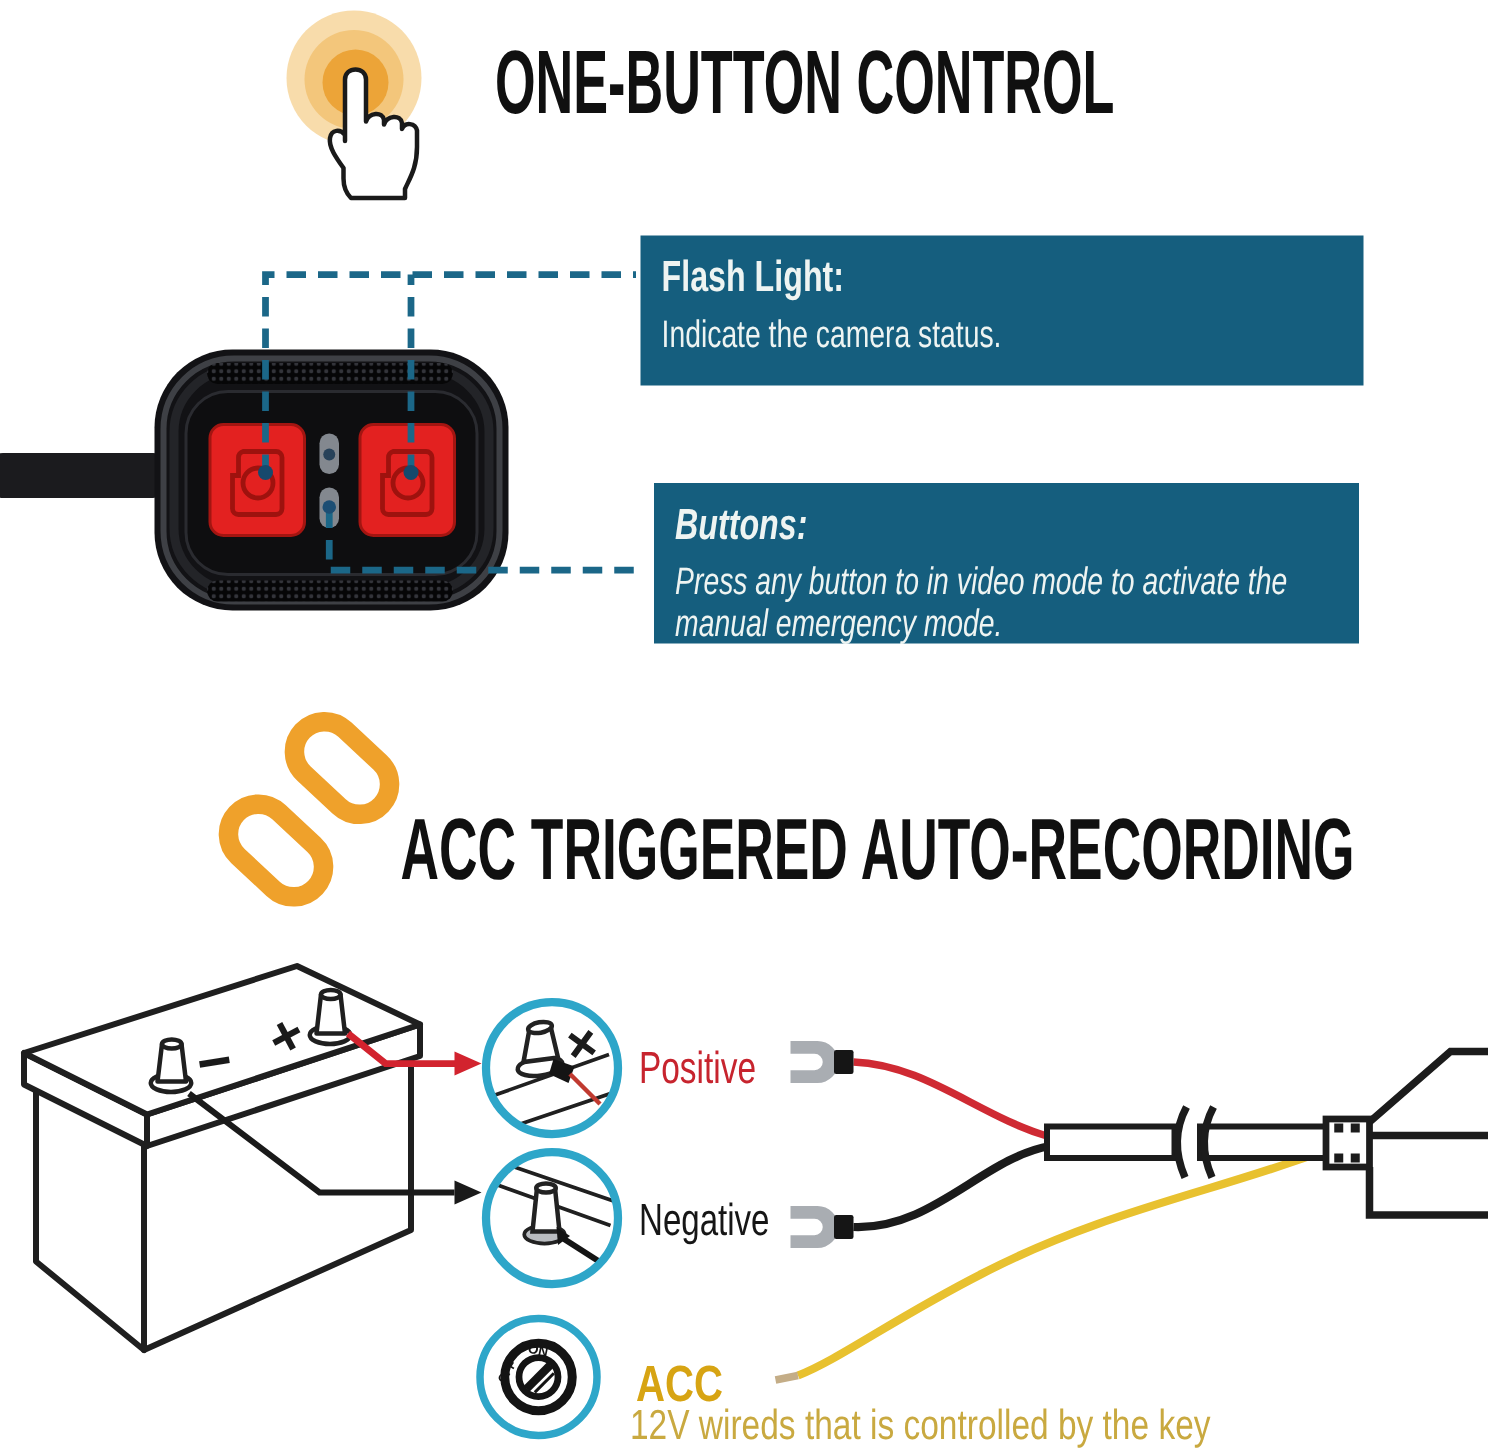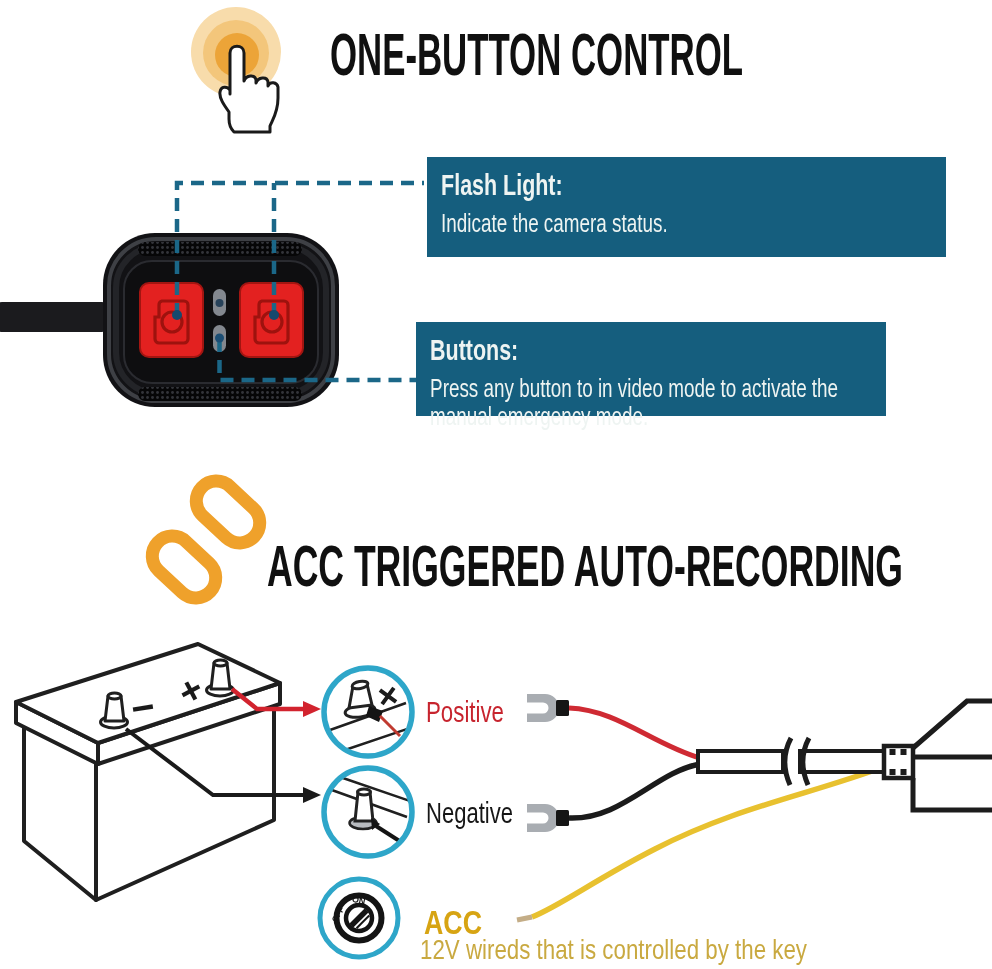--- a/index.html
+++ b/index.html
@@ -4,22 +4,22 @@
 <style>
   html,body{margin:0;padding:0;}
   body{
     width:992px;height:969px;background:#ffffff;position:relative;overflow:hidden;
     font-family:"Liberation Sans", sans-serif;
   }
   #gfx{position:absolute;left:0;top:0;z-index:1;}
   .callout{
     position:absolute;z-index:2;background:#155e7e;color:#eef4f2;box-sizing:border-box;
   }
-  #flash-box{left:427px;top:157px;width:519px;height:100px;}
-  #buttons-box{left:416px;top:322px;width:470px;height:94px;}
+  #flash-box{left:427px;top:157px;width:482px;height:100px;}
+  #buttons-box{left:436px;top:322px;width:470px;height:107px;font-style:italic;}
   .callout-inner{
     padding:13px 0 0 19px;width:635px;
     transform:scaleX(0.74);transform-origin:0 0;
   }
   .callout-title{font-size:29px;font-weight:bold;line-height:1.1;}
   .callout-body{font-size:25.5px;line-height:1.12;margin-top:7px;}
   .callout-body div{white-space:nowrap;}
   svg text{font-family:"Liberation Sans", sans-serif;}
 </style>
 </head>

